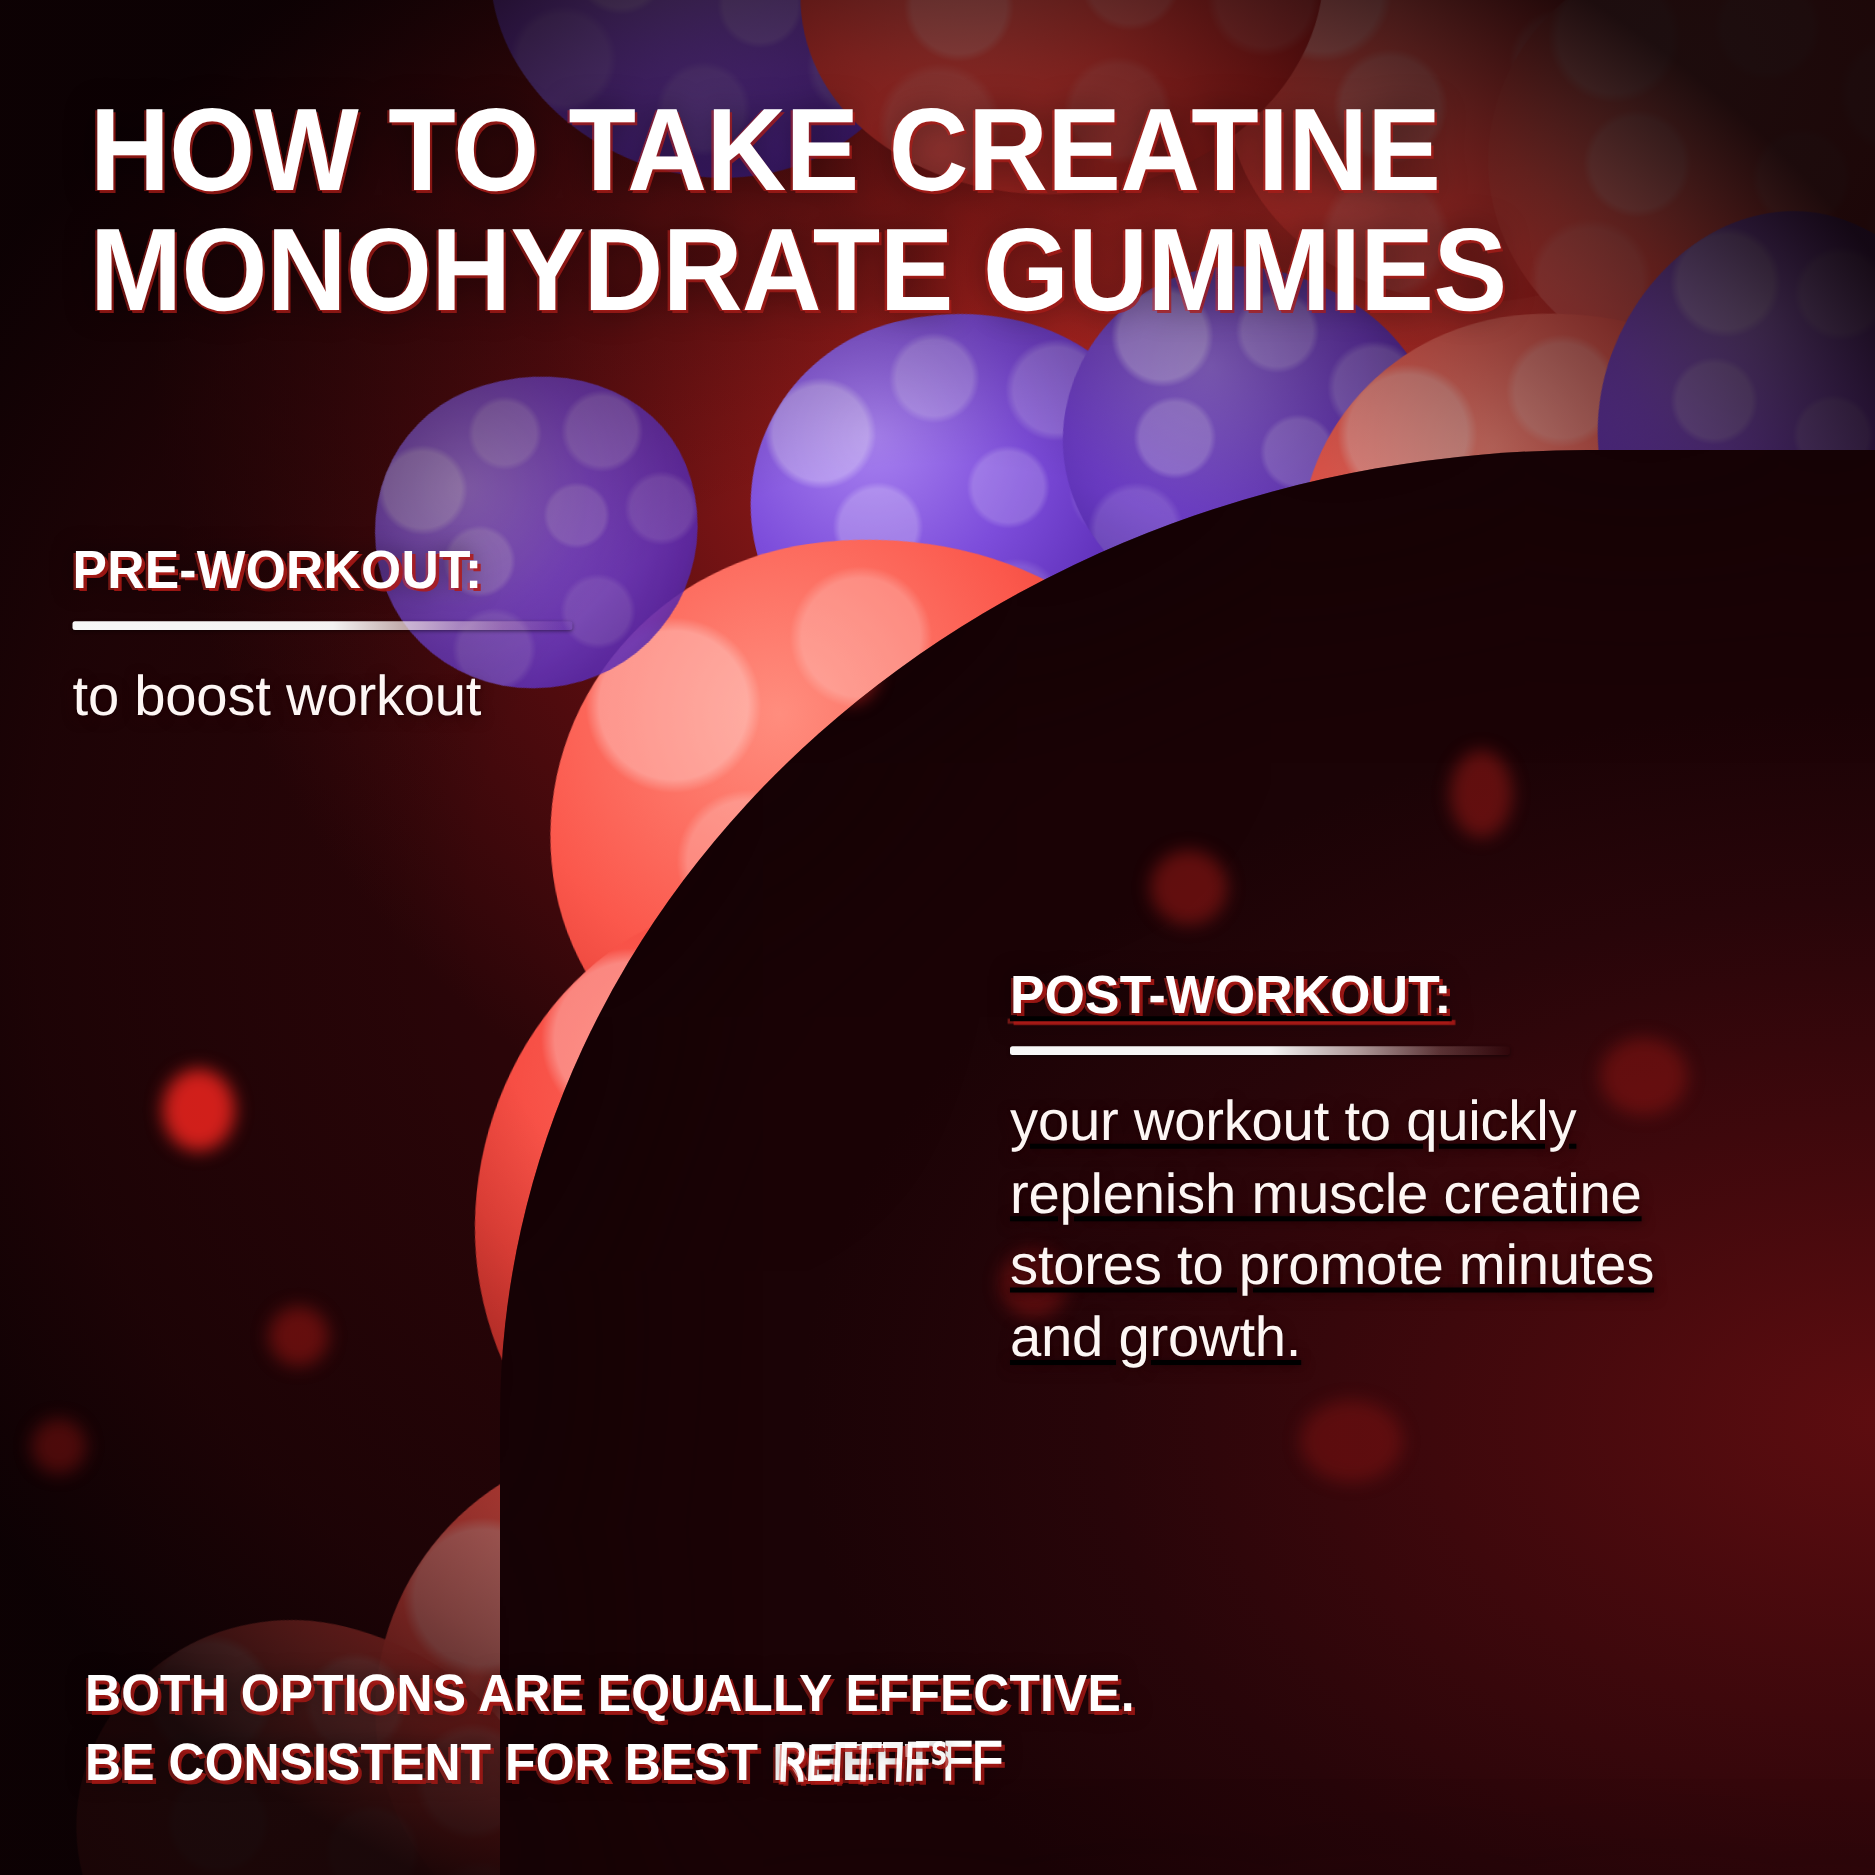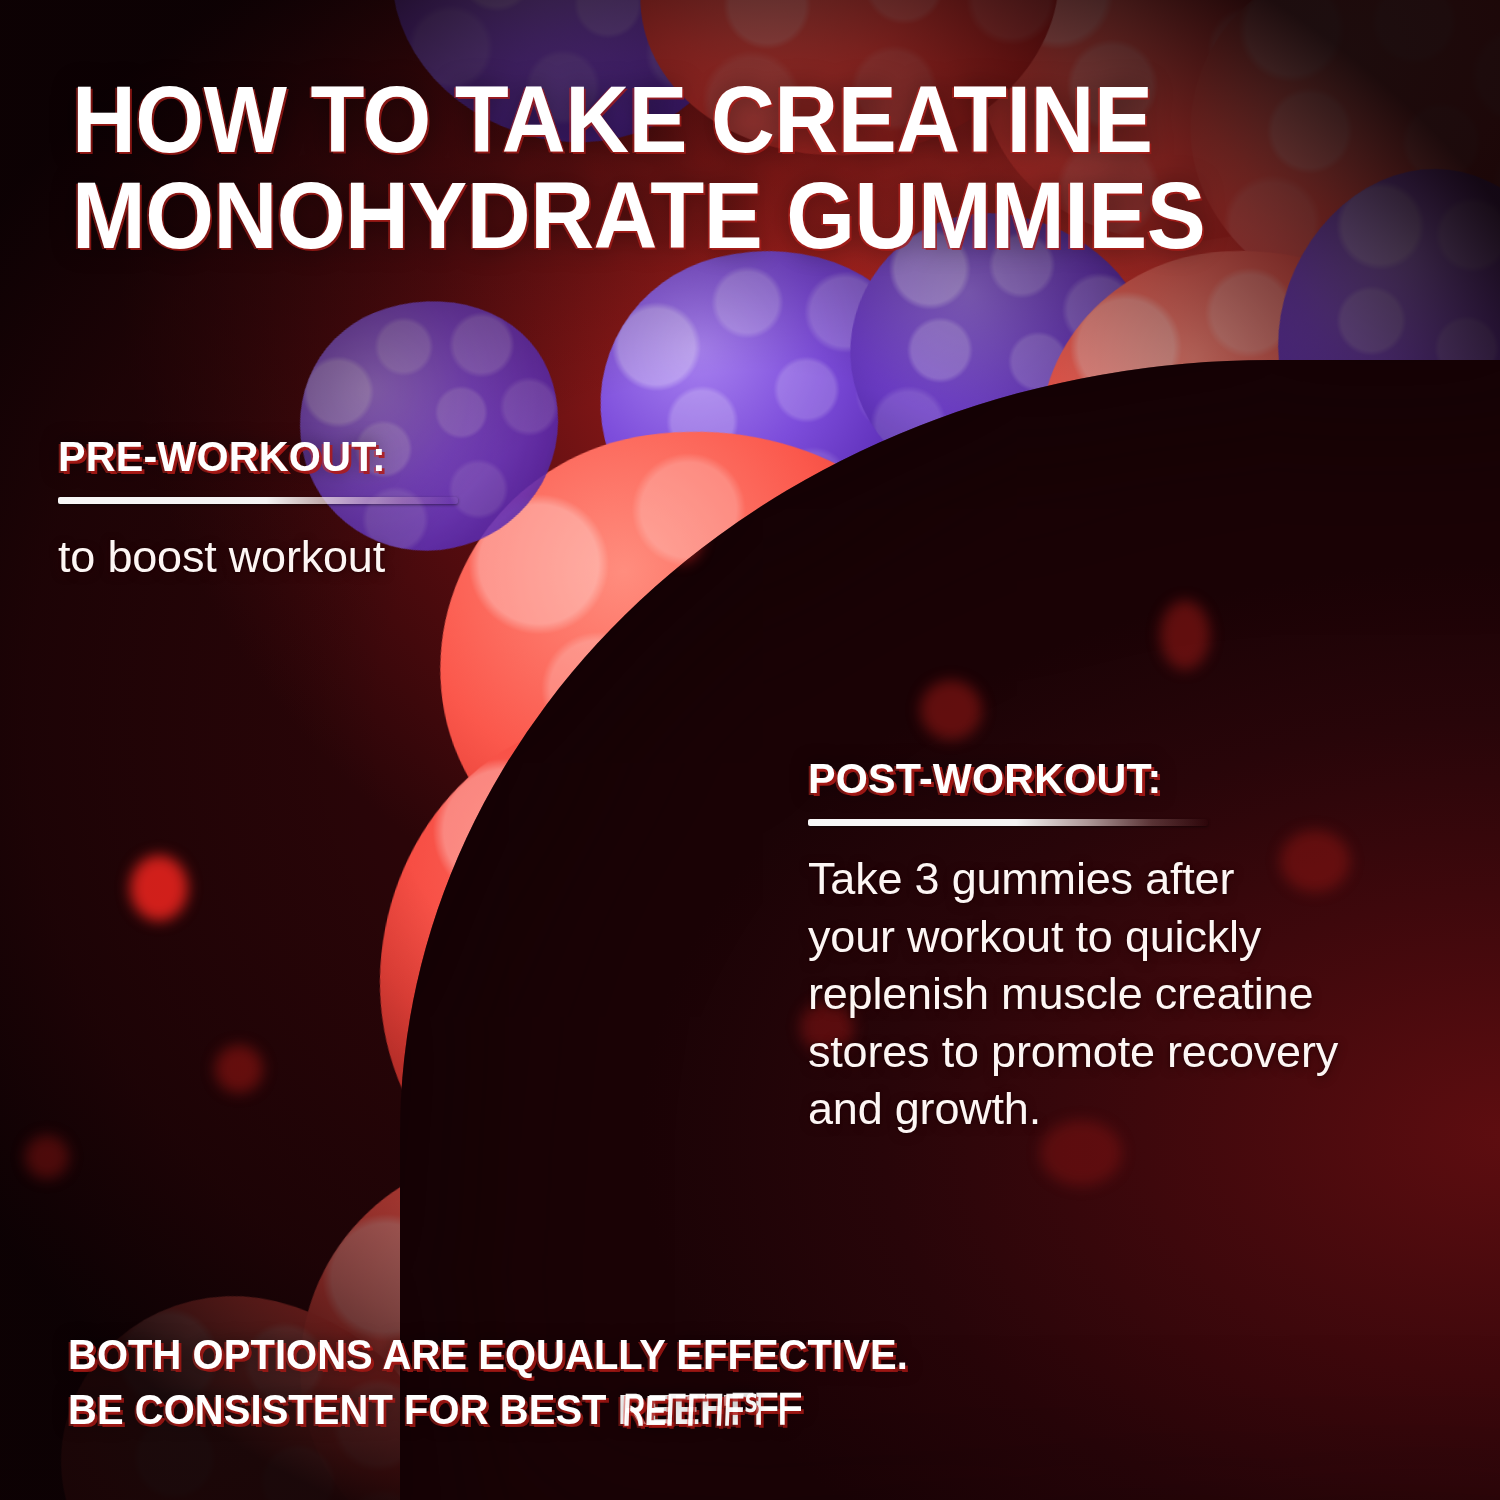--- a/index.html
+++ b/index.html
@@ -143,21 +143,21 @@
     font-size:45px;
     line-height:1.28;
     color:#fdf6f4;
     font-weight:400;
     letter-spacing:-0.2px;
     text-shadow:0 2px 10px rgba(40,2,5,.75), 0 0 3px rgba(0,0,0,.35);
   }
   .block-body .ln { display:block; white-space:nowrap; }
 
   #pre  { left:58px;  top:432px;  width:700px; }
-  #post { left:808px; top:754px;  width:680px; }
+  #post { left:808px; top:772px;  width:680px;text-decoration:underline; }
 
   .footer {
     position:absolute;
     left:68px; top:1327px;
     width:1200px;
     font-weight:700;
     font-size:42px;
     line-height:1.32;
     letter-spacing:0.1px;
     color:#ffffff;
@@ -248,24 +248,23 @@
       <div class="rule"></div>
       <div class="block-body">
         <span class="ln">to boost workout</span>
       </div>
     </div>
 
     <div class="block" id="post">
       <div class="block-head">POST-WORKOUT:</div>
       <div class="rule"></div>
       <div class="block-body">
-        <span class="ln">Take 3 gummies after</span>
         <span class="ln">your workout to quickly</span>
         <span class="ln">replenish muscle creatine</span>
-        <span class="ln">stores to promote recovery</span>
+        <span class="ln">stores to promote minutes</span>
         <span class="ln">and growth.</span>
       </div>
     </div>
 
     <div class="footer">
       <span class="fl">BOTH OPTIONS ARE EQUALLY EFFECTIVE.</span>
       <span class="fl"><span>BE CONSISTENT FOR BEST </span><span class="glitch-word"><span class="gw-a">REEⱵ'Ꮁᖴᖴ</span><span class="gw-b">ᏒEᎱᒥᒣᖴᔆ</span></span></span>
     </div>
 
   </div>

